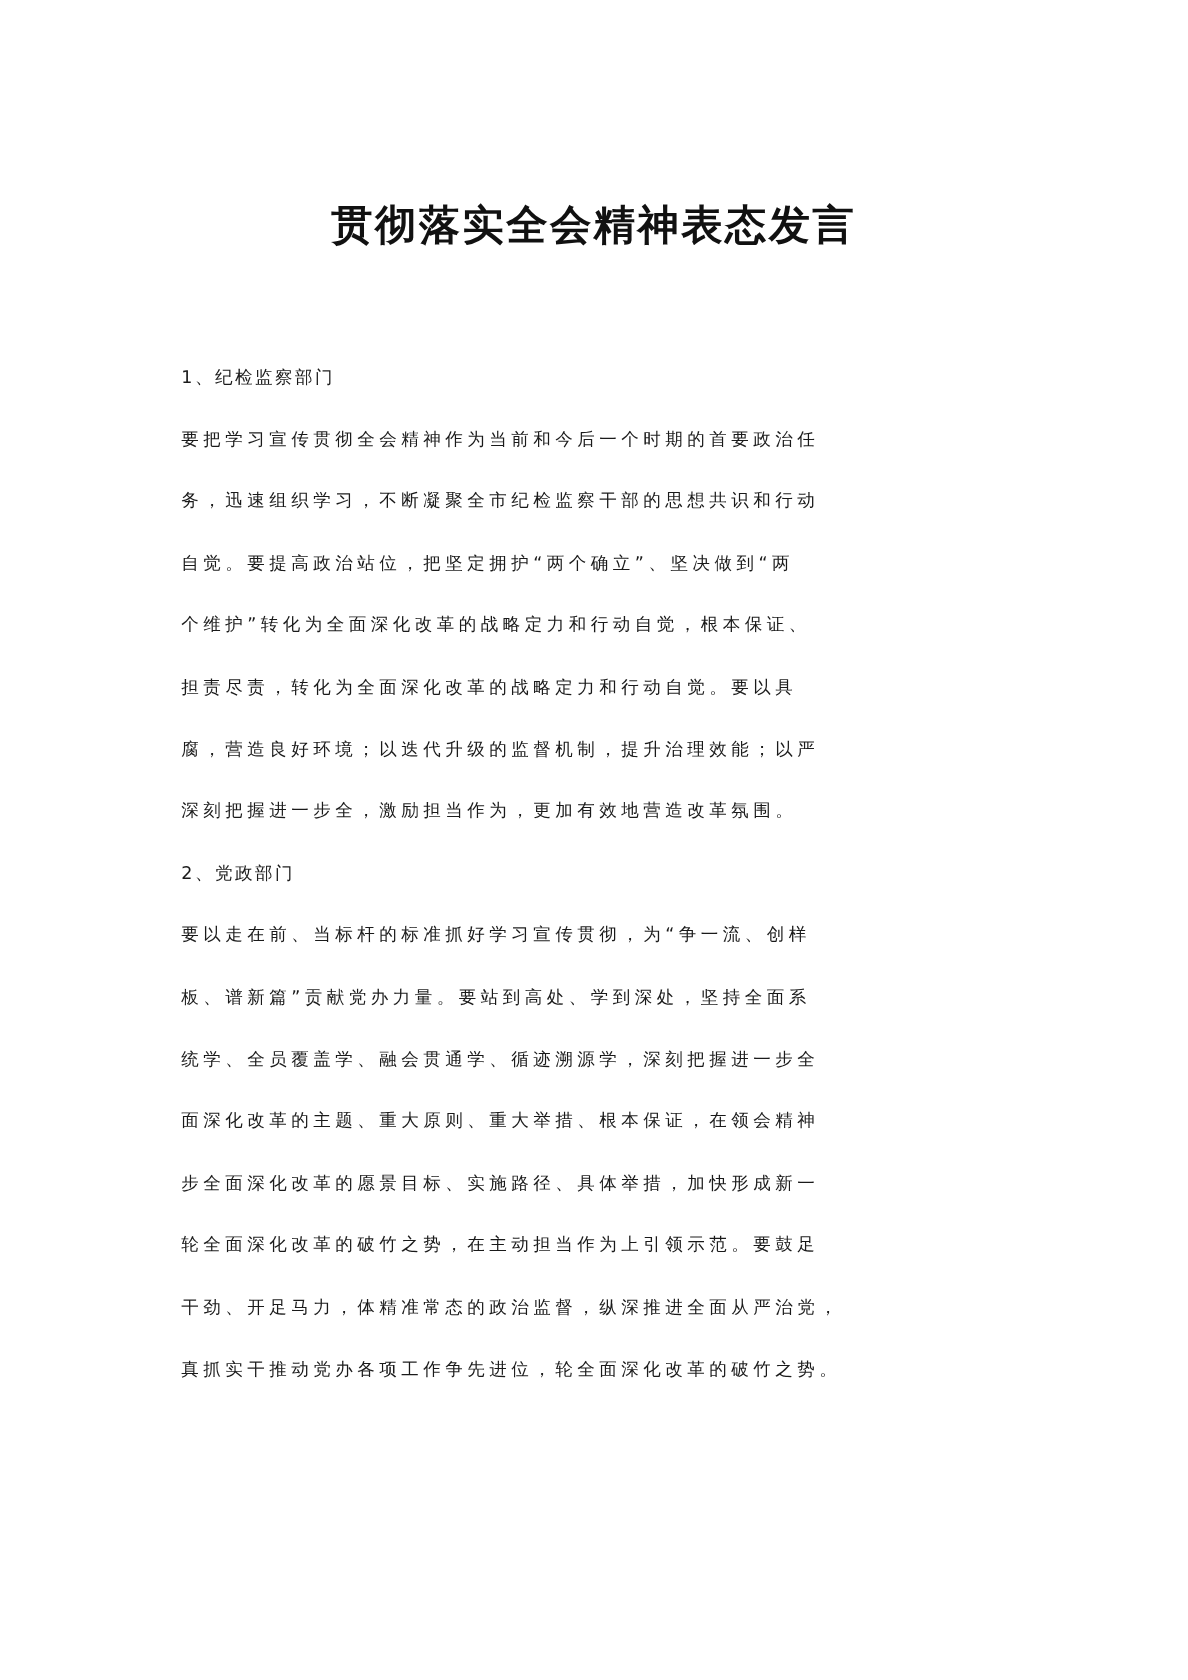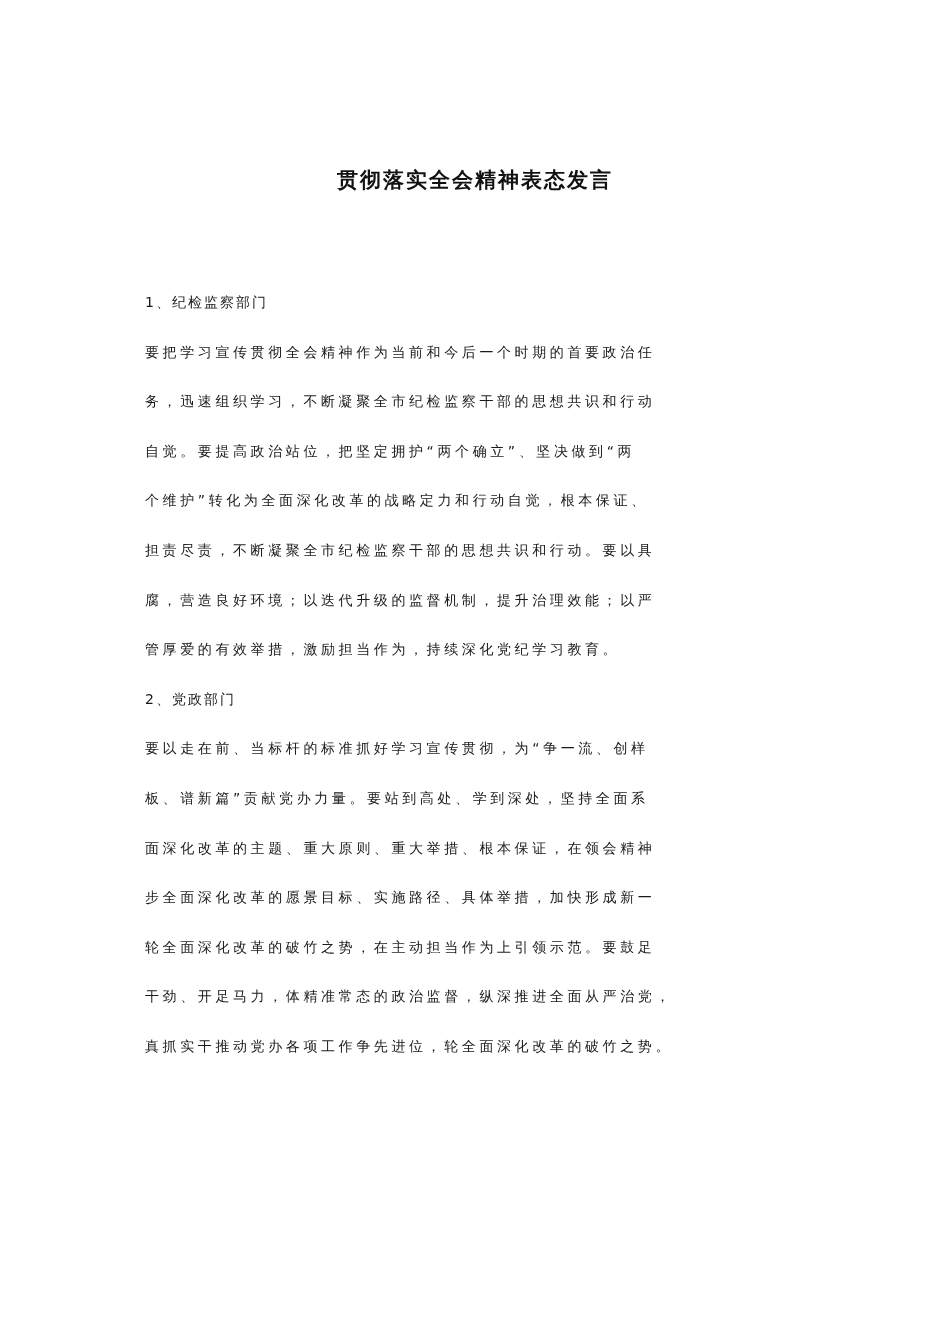--- a/index.html
+++ b/index.html
@@ -22,21 +22,21 @@
       width: 950px;
       height: 1344px;
       background: #ffffff;
     }
     .title {
       position: absolute;
       top: 160px;
       left: 0;
       width: 950px;
       text-align: center;
-      font-size: 21px;
+      font-size: 33px;
       font-weight: bold;
       letter-spacing: 2px;
       line-height: 40px;
       color: #111111;
     }
     .body {
       position: absolute;
       left: 145px;
       top: 278px;
       width: 700px;
@@ -59,29 +59,30 @@
 <div class="page">
   <div class="title">贯彻落实全会精神表态发言</div>
 
   <div class="body">
     <div>
       <div class="line heading">1、纪检监察部门</div>
       <div class="line">要把学习宣传贯彻全会精神作为当前和今后一个时期的首要政治任</div>
       <div class="line">务，迅速组织学习，不断凝聚全市纪检监察干部的思想共识和行动</div>
       <div class="line">自觉。要提高政治站位，把坚定拥护“两个确立”、坚决做到“两</div>
       <div class="line">个维护”转化为全面深化改革的战略定力和行动自觉，根本保证、</div>
-      <div class="line">担责尽责，不断凝聚全市纪检监察干部的思想共识和行动。要以具</div>
+      <div class="line">担责尽责，转化为全面深化改革的战略定力和行动自觉。要以具</div>
       <div class="line">腐，营造良好环境；以迭代升级的监督机制，提升治理效能；以严</div>
-      <div class="line">管厚爱的有效举措，激励担当作为，持续深化党纪学习教育。</div>
+      <div class="line">深刻把握进一步全，激励担当作为，更加有效地营造改革氛围。</div>
     </div>
 
     <div>
       <div class="line heading">2、党政部门</div>
       <div class="line">要以走在前、当标杆的标准抓好学习宣传贯彻，为“争一流、创样</div>
       <div class="line">板、谱新篇”贡献党办力量。要站到高处、学到深处，坚持全面系</div>
+      <div class="line">统学、全员覆盖学、融会贯通学、循迹溯源学，深刻把握进一步全</div>
       <div class="line">面深化改革的主题、重大原则、重大举措、根本保证，在领会精神</div>
       <div class="line">步全面深化改革的愿景目标、实施路径、具体举措，加快形成新一</div>
       <div class="line">轮全面深化改革的破竹之势，在主动担当作为上引领示范。要鼓足</div>
       <div class="line">干劲、开足马力，体精准常态的政治监督，纵深推进全面从严治党，</div>
       <div class="line">真抓实干推动党办各项工作争先进位，轮全面深化改革的破竹之势。</div>
     </div>
   </div>
 </div>
 
 </body></html>

